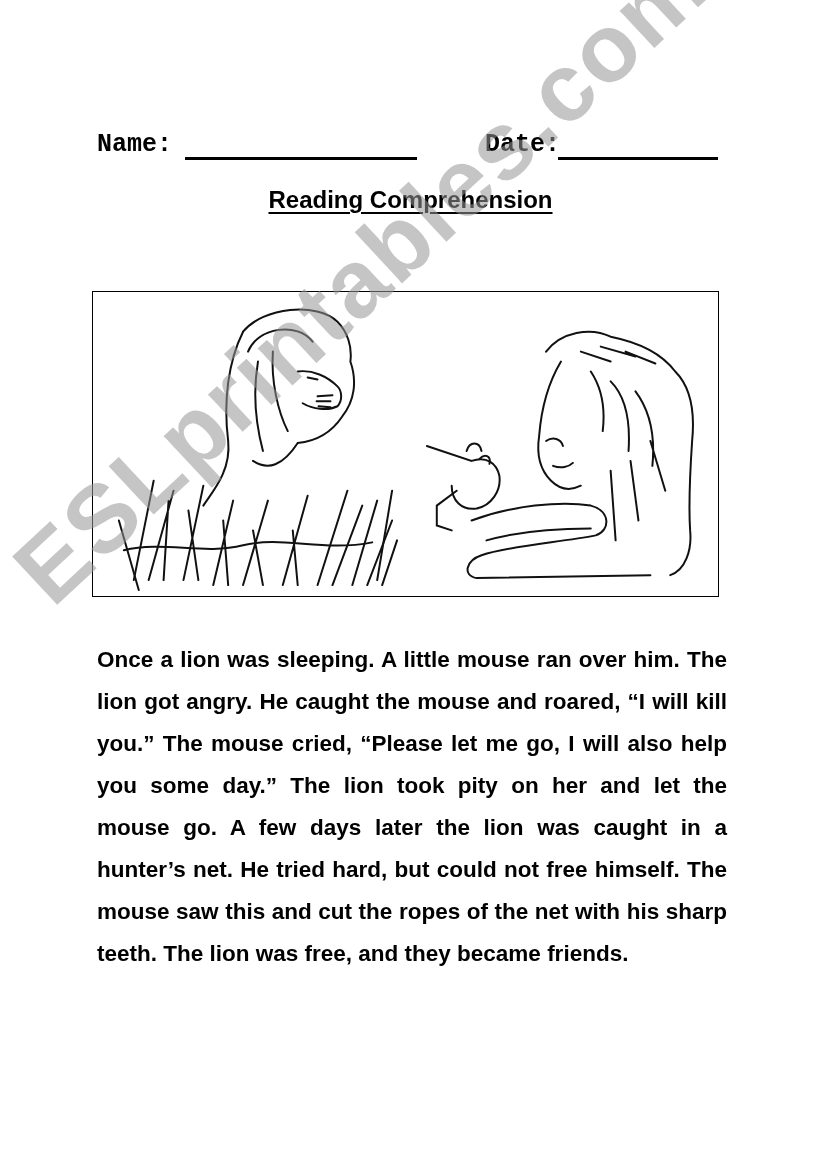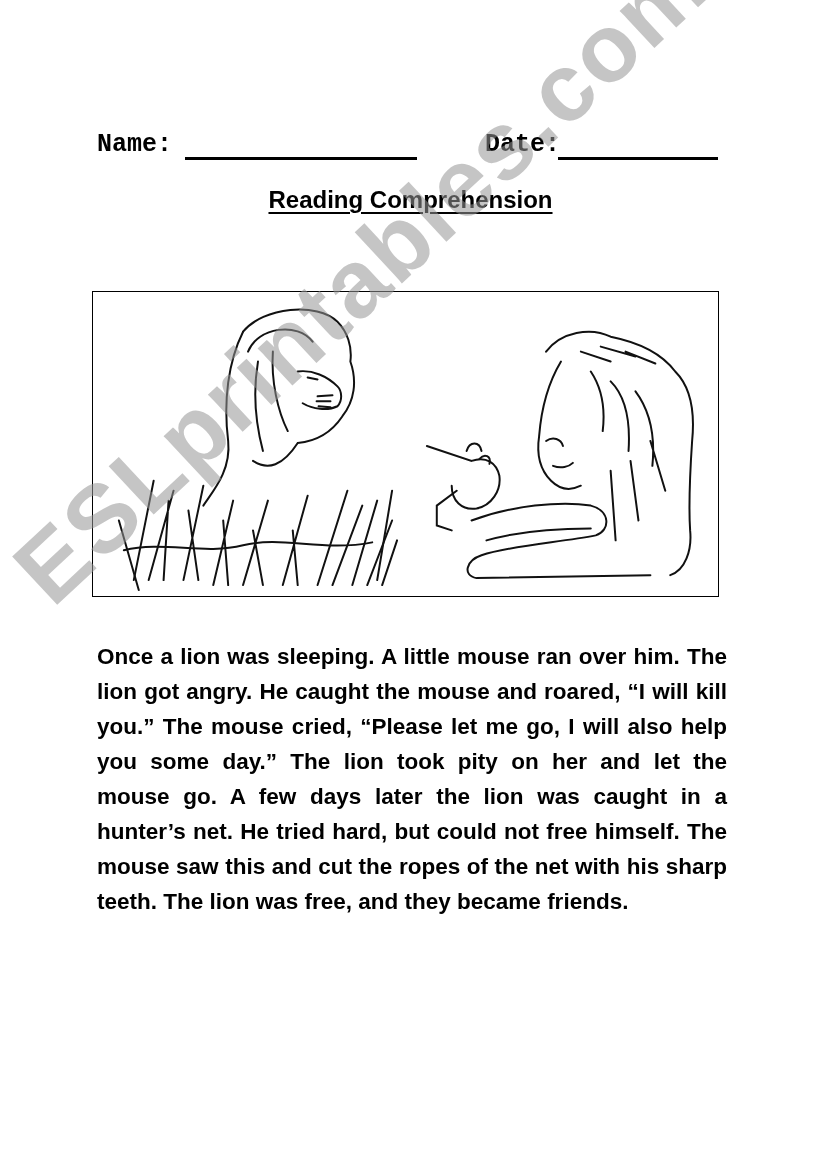--- a/index.html
+++ b/index.html
@@ -13,21 +13,21 @@
     .date-label { position: absolute; left: 388px; top: 0; }
     .date-line { position: absolute; left: 461px; top: 27px; width: 160px; border-bottom: 3px solid #000; }
     .title { position: absolute; left: 0; width: 821px; text-align: center; font-size: 24px;
       font-weight: bold; text-decoration: underline; text-decoration-thickness: 2px; text-underline-offset: 4px; }
     .title.t1 { top: 186px; }
     .title.t2 { top: 241px; }
     .illustration { position: absolute; left: 92px; top: 291px; width: 627px; height: 306px;
       border: 1.5px solid #000; box-sizing: border-box; background: #fff; overflow: hidden; }
     .illustration svg { width: 100%; height: 100%; }
     .story { position: absolute; left: 97px; top: 616px; width: 630px; font-size: 22.5px; font-weight: bold;
-      line-height: 35px; text-align: justify; }
+      line-height: 42px; text-align: justify; }
     .watermark { position: absolute; left: 30px; top: 530px; width: 820px;
       font-size: 96px; font-weight: bold; color: rgba(150,150,150,0.55);
       transform: rotate(-43deg); transform-origin: left center; white-space: nowrap; letter-spacing: 2px;
       pointer-events: none; }
   </style>
 </head>
 <body>
 
 <div class="page">
 

